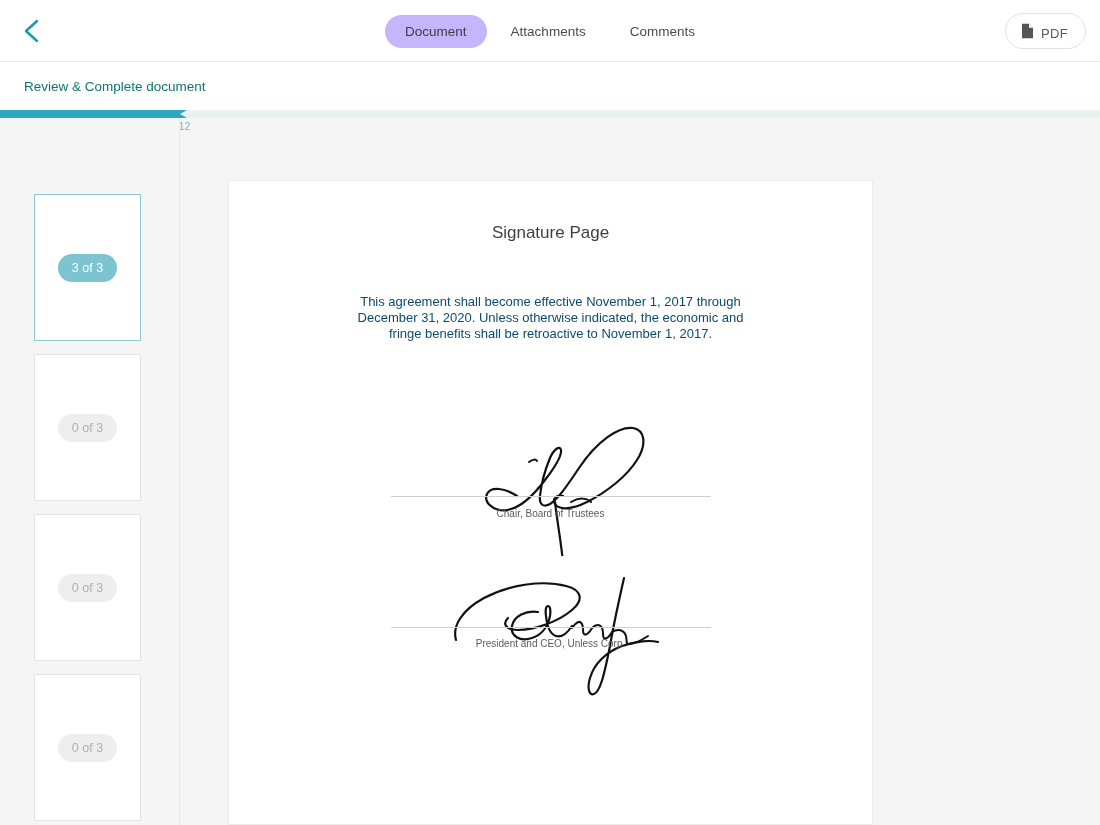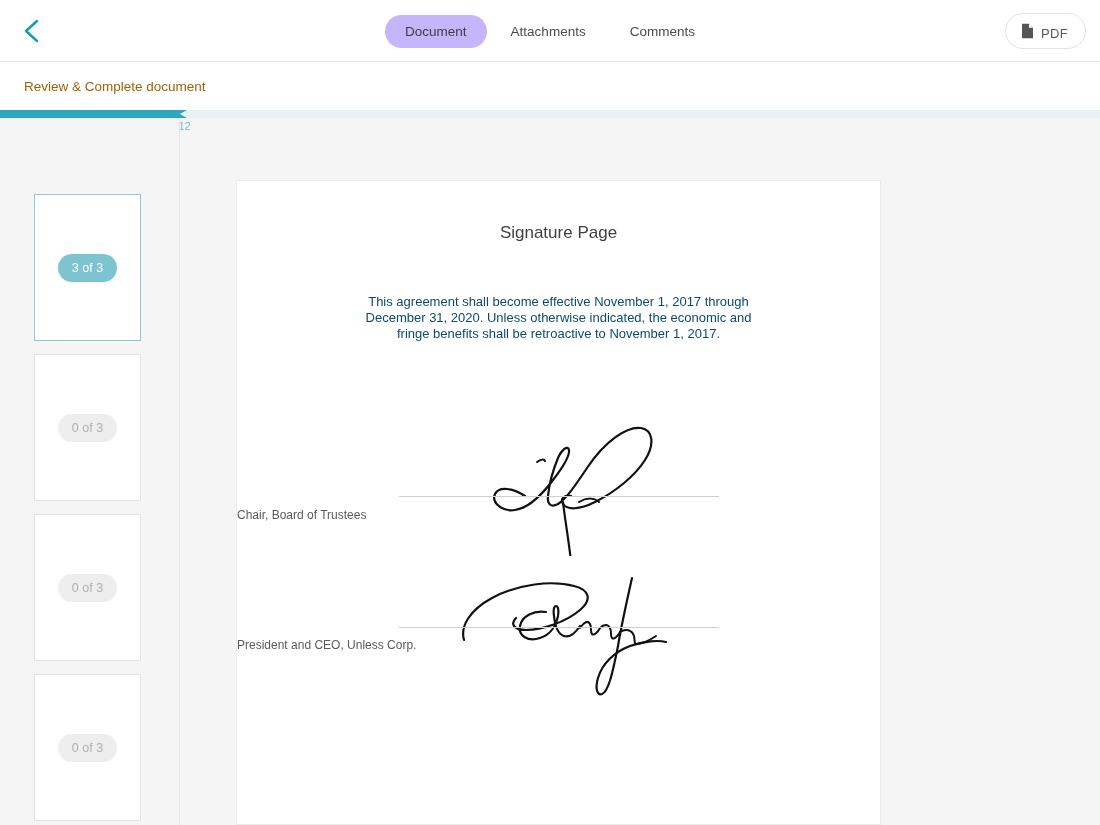--- a/index.html
+++ b/index.html
@@ -96,21 +96,21 @@
     background: #ffffff;
     box-sizing: border-box;
   }
   .subbar-title {
     position: absolute;
     left: 24px; top: 0;
     height: 48px;
     display: flex;
     align-items: center;
     font-size: 13.5px;
-    color: #a16207;
+    color: #0f766e;
   }
   .continue-btn {
     position: absolute;
     right: 9px; top: 8px;
     width: 190px;
     height: 36px;
     border-radius: 18px;
     background: #52b5c8;
     display: flex;
     align-items: center;
@@ -198,21 +198,21 @@
     box-sizing: border-box;
   }
   .thumb.selected .badge {
     background: #7cc5d0;
     color: #ffffff;
   }
 
   
   .page {
     position: absolute;
-    left: 236px; top: 180px;
+    left: 228px; top: 180px;
     width: 645px;
     height: 645px;
     background: #ffffff;
     border: 1px solid #ebebeb;
     box-sizing: border-box;
     overflow: hidden;
   }
   .doc-title {
     position: absolute;
     left: 0; top: 42px;
@@ -238,22 +238,22 @@
     left: 50%;
     transform: translateX(-50%);
     width: 320px;
     height: 1px;
     background: #cfcfcf;
   }
   .sig-caption {
     position: absolute;
     left: 0;
     width: 100%;
-    text-align: left;
-    font-size: 12px;
+    text-align: center;
+    font-size: 10px;
     color: #5a5a5a;
   }
   .sig-art {
     position: absolute;
     left: 50%;
     transform: translateX(-50%);
   }
 </style>
 </head>
 <body>

